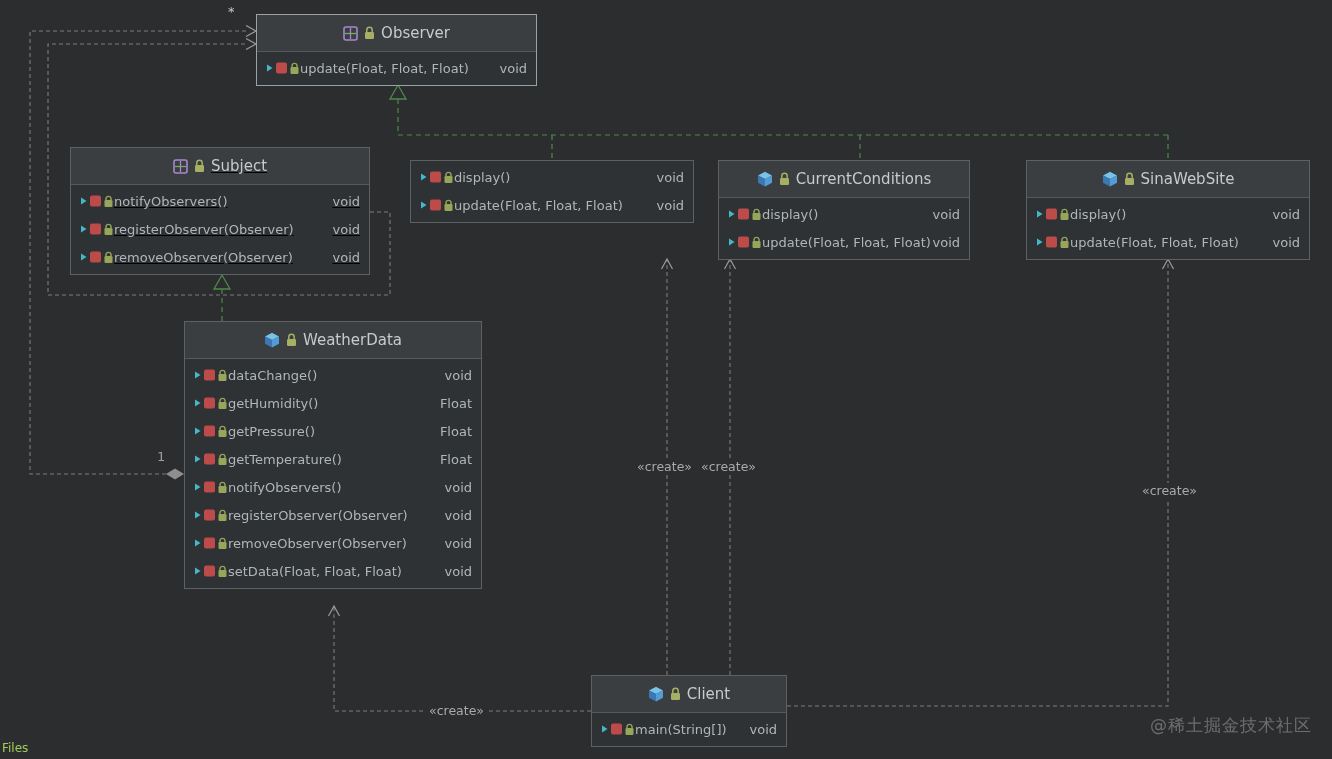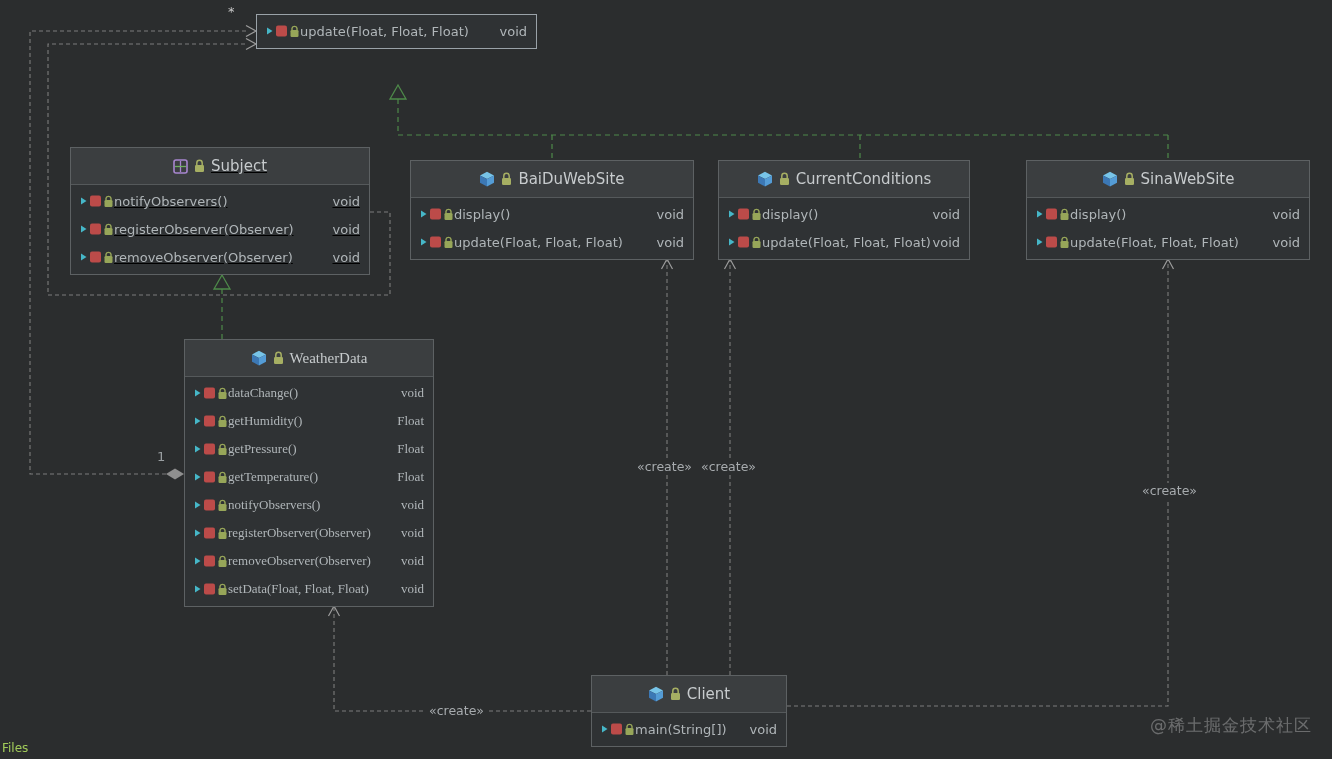--- a/index.html
+++ b/index.html
@@ -65,51 +65,67 @@
   </svg>
 
   <div class="edge-label mult" style="left:228px;top:4px">*</div>
   <div class="edge-label mult masked" style="left:154px;top:449px;color:#9a9fa2">1</div>
   <div class="edge-label masked" style="left:634px;top:459px">«create»</div>
   <div class="edge-label masked" style="left:698px;top:459px">«create»</div>
   <div class="edge-label masked" style="left:1139px;top:483px">«create»</div>
   <div class="edge-label masked" style="left:426px;top:703px">«create»</div>
 
   <div class="uml-class selected" style="left:256px;top:14px;width:281px;">
-    <div class="uml-body">
-      <div class="uml-row">
-        <span class="icon">
-            <svg width="34" height="14" viewBox="0 0 34 14">
-              <path d="M1 3.5 L6.5 7 L1 10.5 Z" fill="#46B7C8"></path>
-              <rect x="10" y="1.5" width="11" height="11" rx="2" fill="#BC4B49"></rect>
-              <rect x="24.5" y="6" width="8" height="7" rx="1.2" fill="#97A659"></rect>
-              <path d="M26 6 V4.3 a2.6 2.6 0 0 1 5 0 V6" fill="none" stroke="#97A659" stroke-width="1.4"></path>
-            </svg>
-          </span>
-        <span class="sig">update(Float, Float, Float)</span>
-        <span class="ret">void</span>
-      </div>
-    </div>
-  </div>
-
-  <div class="uml-class" style="left:70px;top:147px;width:300px;text-decoration:underline;">
     <div class="uml-header">
       <span class="icon">
         <svg width="15" height="15" viewBox="0 0 15 15">
             <rect x="1" y="1" width="13" height="13" rx="2" fill="none" stroke="#A886CF" stroke-width="1.6"></rect>
             <line x1="7.5" y1="2" x2="7.5" y2="13" stroke="#A886CF" stroke-width="1.3"></line>
             <line x1="2" y1="7.5" x2="13" y2="7.5" stroke="#6FAF5F" stroke-width="1.3"></line>
           </svg>
       </span>
       <span class="icon">
         <svg width="11" height="14" viewBox="0 0 11 14">
             <rect x="1" y="6" width="9" height="7" rx="1.2" fill="#A6AF63"></rect>
             <path d="M2.8 6 V4 a2.7 2.7 0 0 1 5.4 0 V6" fill="none" stroke="#A6AF63" stroke-width="1.5"></path>
           </svg>
       </span>
+      <span class="uml-title">Observer</span>
+    </div>
+    <div class="uml-body">
+      <div class="uml-row">
+        <span class="icon">
+            <svg width="34" height="14" viewBox="0 0 34 14">
+              <path d="M1 3.5 L6.5 7 L1 10.5 Z" fill="#46B7C8"></path>
+              <rect x="10" y="1.5" width="11" height="11" rx="2" fill="#BC4B49"></rect>
+              <rect x="24.5" y="6" width="8" height="7" rx="1.2" fill="#97A659"></rect>
+              <path d="M26 6 V4.3 a2.6 2.6 0 0 1 5 0 V6" fill="none" stroke="#97A659" stroke-width="1.4"></path>
+            </svg>
+          </span>
+        <span class="sig">update(Float, Float, Float)</span>
+        <span class="ret">void</span>
+      </div>
+    </div>
+  </div>
+
+  <div class="uml-class" style="left:70px;top:147px;width:300px;text-decoration:underline;">
+    <div class="uml-header">
+      <span class="icon">
+        <svg width="15" height="15" viewBox="0 0 15 15">
+            <rect x="1" y="1" width="13" height="13" rx="2" fill="none" stroke="#A886CF" stroke-width="1.6"></rect>
+            <line x1="7.5" y1="2" x2="7.5" y2="13" stroke="#A886CF" stroke-width="1.3"></line>
+            <line x1="2" y1="7.5" x2="13" y2="7.5" stroke="#6FAF5F" stroke-width="1.3"></line>
+          </svg>
+      </span>
+      <span class="icon">
+        <svg width="11" height="14" viewBox="0 0 11 14">
+            <rect x="1" y="6" width="9" height="7" rx="1.2" fill="#A6AF63"></rect>
+            <path d="M2.8 6 V4 a2.7 2.7 0 0 1 5.4 0 V6" fill="none" stroke="#A6AF63" stroke-width="1.5"></path>
+          </svg>
+      </span>
       <span class="uml-title">Subject</span>
     </div>
     <div class="uml-body">
       <div class="uml-row">
         <span class="icon">
             <svg width="34" height="14" viewBox="0 0 34 14">
               <path d="M1 3.5 L6.5 7 L1 10.5 Z" fill="#46B7C8"></path>
               <rect x="10" y="1.5" width="11" height="11" rx="2" fill="#BC4B49"></rect>
               <rect x="24.5" y="6" width="8" height="7" rx="1.2" fill="#97A659"></rect>
               <path d="M26 6 V4.3 a2.6 2.6 0 0 1 5 0 V6" fill="none" stroke="#97A659" stroke-width="1.4"></path>
@@ -139,35 +155,64 @@
               <path d="M26 6 V4.3 a2.6 2.6 0 0 1 5 0 V6" fill="none" stroke="#97A659" stroke-width="1.4"></path>
             </svg>
           </span>
         <span class="sig">removeObserver(Observer)</span>
         <span class="ret">void</span>
       </div>
     </div>
   </div>
 
   <div class="uml-class" style="left:410px;top:160px;width:284px;">
+    <div class="uml-body">
+      <div class="uml-row">
+        <span class="icon">
+            <svg width="34" height="14" viewBox="0 0 34 14">
+              <path d="M1 3.5 L6.5 7 L1 10.5 Z" fill="#46B7C8"></path>
+              <rect x="10" y="1.5" width="11" height="11" rx="2" fill="#BC4B49"></rect>
+              <rect x="24.5" y="6" width="8" height="7" rx="1.2" fill="#97A659"></rect>
+              <path d="M26 6 V4.3 a2.6 2.6 0 0 1 5 0 V6" fill="none" stroke="#97A659" stroke-width="1.4"></path>
+            </svg>
+          </span>
+        <span class="sig">display()</span>
+        <span class="ret">void</span>
+      </div>
+      <div class="uml-row">
+        <span class="icon">
+            <svg width="34" height="14" viewBox="0 0 34 14">
+              <path d="M1 3.5 L6.5 7 L1 10.5 Z" fill="#46B7C8"></path>
+              <rect x="10" y="1.5" width="11" height="11" rx="2" fill="#BC4B49"></rect>
+              <rect x="24.5" y="6" width="8" height="7" rx="1.2" fill="#97A659"></rect>
+              <path d="M26 6 V4.3 a2.6 2.6 0 0 1 5 0 V6" fill="none" stroke="#97A659" stroke-width="1.4"></path>
+            </svg>
+          </span>
+        <span class="sig">update(Float, Float, Float)</span>
+        <span class="ret">void</span>
+      </div>
+    </div>
+  </div>
+
+  <div class="uml-class" style="left:718px;top:160px;width:252px;">
     <div class="uml-header">
       <span class="icon">
         <svg width="16" height="16" viewBox="0 0 16 16">
             <polygon points="8,0.8 15,4.4 8,8 1,4.4" fill="#77C4E8"></polygon>
             <polygon points="1,4.4 8,8 8,15.4 1,11.8" fill="#3C78B5"></polygon>
             <polygon points="15,4.4 8,8 8,15.4 15,11.8" fill="#549CD6"></polygon>
           </svg>
       </span>
       <span class="icon">
         <svg width="11" height="14" viewBox="0 0 11 14">
             <rect x="1" y="6" width="9" height="7" rx="1.2" fill="#A6AF63"></rect>
             <path d="M2.8 6 V4 a2.7 2.7 0 0 1 5.4 0 V6" fill="none" stroke="#A6AF63" stroke-width="1.5"></path>
           </svg>
       </span>
-      <span class="uml-title">BaiDuWebSite</span>
+      <span class="uml-title">CurrentConditions</span>
     </div>
     <div class="uml-body">
       <div class="uml-row">
         <span class="icon">
             <svg width="34" height="14" viewBox="0 0 34 14">
               <path d="M1 3.5 L6.5 7 L1 10.5 Z" fill="#46B7C8"></path>
               <rect x="10" y="1.5" width="11" height="11" rx="2" fill="#BC4B49"></rect>
               <rect x="24.5" y="6" width="8" height="7" rx="1.2" fill="#97A659"></rect>
               <path d="M26 6 V4.3 a2.6 2.6 0 0 1 5 0 V6" fill="none" stroke="#97A659" stroke-width="1.4"></path>
             </svg>
@@ -183,36 +228,36 @@
               <rect x="24.5" y="6" width="8" height="7" rx="1.2" fill="#97A659"></rect>
               <path d="M26 6 V4.3 a2.6 2.6 0 0 1 5 0 V6" fill="none" stroke="#97A659" stroke-width="1.4"></path>
             </svg>
           </span>
         <span class="sig">update(Float, Float, Float)</span>
         <span class="ret">void</span>
       </div>
     </div>
   </div>
 
-  <div class="uml-class" style="left:718px;top:160px;width:252px;">
+  <div class="uml-class" style="left:1026px;top:160px;width:284px;">
     <div class="uml-header">
       <span class="icon">
         <svg width="16" height="16" viewBox="0 0 16 16">
             <polygon points="8,0.8 15,4.4 8,8 1,4.4" fill="#77C4E8"></polygon>
             <polygon points="1,4.4 8,8 8,15.4 1,11.8" fill="#3C78B5"></polygon>
             <polygon points="15,4.4 8,8 8,15.4 15,11.8" fill="#549CD6"></polygon>
           </svg>
       </span>
       <span class="icon">
         <svg width="11" height="14" viewBox="0 0 11 14">
             <rect x="1" y="6" width="9" height="7" rx="1.2" fill="#A6AF63"></rect>
             <path d="M2.8 6 V4 a2.7 2.7 0 0 1 5.4 0 V6" fill="none" stroke="#A6AF63" stroke-width="1.5"></path>
           </svg>
       </span>
-      <span class="uml-title">CurrentConditions</span>
+      <span class="uml-title">SinaWebSite</span>
     </div>
     <div class="uml-body">
       <div class="uml-row">
         <span class="icon">
             <svg width="34" height="14" viewBox="0 0 34 14">
               <path d="M1 3.5 L6.5 7 L1 10.5 Z" fill="#46B7C8"></path>
               <rect x="10" y="1.5" width="11" height="11" rx="2" fill="#BC4B49"></rect>
               <rect x="24.5" y="6" width="8" height="7" rx="1.2" fill="#97A659"></rect>
               <path d="M26 6 V4.3 a2.6 2.6 0 0 1 5 0 V6" fill="none" stroke="#97A659" stroke-width="1.4"></path>
             </svg>
@@ -228,197 +273,152 @@
               <rect x="24.5" y="6" width="8" height="7" rx="1.2" fill="#97A659"></rect>
               <path d="M26 6 V4.3 a2.6 2.6 0 0 1 5 0 V6" fill="none" stroke="#97A659" stroke-width="1.4"></path>
             </svg>
           </span>
         <span class="sig">update(Float, Float, Float)</span>
         <span class="ret">void</span>
       </div>
     </div>
   </div>
 
-  <div class="uml-class" style="left:1026px;top:160px;width:284px;">
+  <div class="uml-class" style="left:184px;top:321px;width:298px;">
     <div class="uml-header">
       <span class="icon">
         <svg width="16" height="16" viewBox="0 0 16 16">
             <polygon points="8,0.8 15,4.4 8,8 1,4.4" fill="#77C4E8"></polygon>
             <polygon points="1,4.4 8,8 8,15.4 1,11.8" fill="#3C78B5"></polygon>
             <polygon points="15,4.4 8,8 8,15.4 15,11.8" fill="#549CD6"></polygon>
           </svg>
       </span>
       <span class="icon">
         <svg width="11" height="14" viewBox="0 0 11 14">
             <rect x="1" y="6" width="9" height="7" rx="1.2" fill="#A6AF63"></rect>
             <path d="M2.8 6 V4 a2.7 2.7 0 0 1 5.4 0 V6" fill="none" stroke="#A6AF63" stroke-width="1.5"></path>
           </svg>
       </span>
-      <span class="uml-title">SinaWebSite</span>
-    </div>
-    <div class="uml-body">
-      <div class="uml-row">
-        <span class="icon">
-            <svg width="34" height="14" viewBox="0 0 34 14">
-              <path d="M1 3.5 L6.5 7 L1 10.5 Z" fill="#46B7C8"></path>
-              <rect x="10" y="1.5" width="11" height="11" rx="2" fill="#BC4B49"></rect>
-              <rect x="24.5" y="6" width="8" height="7" rx="1.2" fill="#97A659"></rect>
-              <path d="M26 6 V4.3 a2.6 2.6 0 0 1 5 0 V6" fill="none" stroke="#97A659" stroke-width="1.4"></path>
-            </svg>
-          </span>
-        <span class="sig">display()</span>
-        <span class="ret">void</span>
-      </div>
-      <div class="uml-row">
-        <span class="icon">
-            <svg width="34" height="14" viewBox="0 0 34 14">
-              <path d="M1 3.5 L6.5 7 L1 10.5 Z" fill="#46B7C8"></path>
-              <rect x="10" y="1.5" width="11" height="11" rx="2" fill="#BC4B49"></rect>
-              <rect x="24.5" y="6" width="8" height="7" rx="1.2" fill="#97A659"></rect>
-              <path d="M26 6 V4.3 a2.6 2.6 0 0 1 5 0 V6" fill="none" stroke="#97A659" stroke-width="1.4"></path>
-            </svg>
-          </span>
-        <span class="sig">update(Float, Float, Float)</span>
-        <span class="ret">void</span>
-      </div>
-    </div>
-  </div>
-
-  <div class="uml-class" style="left:184px;top:339px;width:250px;font-family:Liberation Serif, serif;">
+      <span class="uml-title">WeatherData</span>
+    </div>
+    <div class="uml-body">
+      <div class="uml-row">
+        <span class="icon">
+            <svg width="34" height="14" viewBox="0 0 34 14">
+              <path d="M1 3.5 L6.5 7 L1 10.5 Z" fill="#46B7C8"></path>
+              <rect x="10" y="1.5" width="11" height="11" rx="2" fill="#BC4B49"></rect>
+              <rect x="24.5" y="6" width="8" height="7" rx="1.2" fill="#97A659"></rect>
+              <path d="M26 6 V4.3 a2.6 2.6 0 0 1 5 0 V6" fill="none" stroke="#97A659" stroke-width="1.4"></path>
+            </svg>
+          </span>
+        <span class="sig">dataChange()</span>
+        <span class="ret">void</span>
+      </div>
+      <div class="uml-row">
+        <span class="icon">
+            <svg width="34" height="14" viewBox="0 0 34 14">
+              <path d="M1 3.5 L6.5 7 L1 10.5 Z" fill="#46B7C8"></path>
+              <rect x="10" y="1.5" width="11" height="11" rx="2" fill="#BC4B49"></rect>
+              <rect x="24.5" y="6" width="8" height="7" rx="1.2" fill="#97A659"></rect>
+              <path d="M26 6 V4.3 a2.6 2.6 0 0 1 5 0 V6" fill="none" stroke="#97A659" stroke-width="1.4"></path>
+            </svg>
+          </span>
+        <span class="sig">getHumidity()</span>
+        <span class="ret">Float</span>
+      </div>
+      <div class="uml-row">
+        <span class="icon">
+            <svg width="34" height="14" viewBox="0 0 34 14">
+              <path d="M1 3.5 L6.5 7 L1 10.5 Z" fill="#46B7C8"></path>
+              <rect x="10" y="1.5" width="11" height="11" rx="2" fill="#BC4B49"></rect>
+              <rect x="24.5" y="6" width="8" height="7" rx="1.2" fill="#97A659"></rect>
+              <path d="M26 6 V4.3 a2.6 2.6 0 0 1 5 0 V6" fill="none" stroke="#97A659" stroke-width="1.4"></path>
+            </svg>
+          </span>
+        <span class="sig">getPressure()</span>
+        <span class="ret">Float</span>
+      </div>
+      <div class="uml-row">
+        <span class="icon">
+            <svg width="34" height="14" viewBox="0 0 34 14">
+              <path d="M1 3.5 L6.5 7 L1 10.5 Z" fill="#46B7C8"></path>
+              <rect x="10" y="1.5" width="11" height="11" rx="2" fill="#BC4B49"></rect>
+              <rect x="24.5" y="6" width="8" height="7" rx="1.2" fill="#97A659"></rect>
+              <path d="M26 6 V4.3 a2.6 2.6 0 0 1 5 0 V6" fill="none" stroke="#97A659" stroke-width="1.4"></path>
+            </svg>
+          </span>
+        <span class="sig">getTemperature()</span>
+        <span class="ret">Float</span>
+      </div>
+      <div class="uml-row">
+        <span class="icon">
+            <svg width="34" height="14" viewBox="0 0 34 14">
+              <path d="M1 3.5 L6.5 7 L1 10.5 Z" fill="#46B7C8"></path>
+              <rect x="10" y="1.5" width="11" height="11" rx="2" fill="#BC4B49"></rect>
+              <rect x="24.5" y="6" width="8" height="7" rx="1.2" fill="#97A659"></rect>
+              <path d="M26 6 V4.3 a2.6 2.6 0 0 1 5 0 V6" fill="none" stroke="#97A659" stroke-width="1.4"></path>
+            </svg>
+          </span>
+        <span class="sig">notifyObservers()</span>
+        <span class="ret">void</span>
+      </div>
+      <div class="uml-row">
+        <span class="icon">
+            <svg width="34" height="14" viewBox="0 0 34 14">
+              <path d="M1 3.5 L6.5 7 L1 10.5 Z" fill="#46B7C8"></path>
+              <rect x="10" y="1.5" width="11" height="11" rx="2" fill="#BC4B49"></rect>
+              <rect x="24.5" y="6" width="8" height="7" rx="1.2" fill="#97A659"></rect>
+              <path d="M26 6 V4.3 a2.6 2.6 0 0 1 5 0 V6" fill="none" stroke="#97A659" stroke-width="1.4"></path>
+            </svg>
+          </span>
+        <span class="sig">registerObserver(Observer)</span>
+        <span class="ret">void</span>
+      </div>
+      <div class="uml-row">
+        <span class="icon">
+            <svg width="34" height="14" viewBox="0 0 34 14">
+              <path d="M1 3.5 L6.5 7 L1 10.5 Z" fill="#46B7C8"></path>
+              <rect x="10" y="1.5" width="11" height="11" rx="2" fill="#BC4B49"></rect>
+              <rect x="24.5" y="6" width="8" height="7" rx="1.2" fill="#97A659"></rect>
+              <path d="M26 6 V4.3 a2.6 2.6 0 0 1 5 0 V6" fill="none" stroke="#97A659" stroke-width="1.4"></path>
+            </svg>
+          </span>
+        <span class="sig">removeObserver(Observer)</span>
+        <span class="ret">void</span>
+      </div>
+      <div class="uml-row">
+        <span class="icon">
+            <svg width="34" height="14" viewBox="0 0 34 14">
+              <path d="M1 3.5 L6.5 7 L1 10.5 Z" fill="#46B7C8"></path>
+              <rect x="10" y="1.5" width="11" height="11" rx="2" fill="#BC4B49"></rect>
+              <rect x="24.5" y="6" width="8" height="7" rx="1.2" fill="#97A659"></rect>
+              <path d="M26 6 V4.3 a2.6 2.6 0 0 1 5 0 V6" fill="none" stroke="#97A659" stroke-width="1.4"></path>
+            </svg>
+          </span>
+        <span class="sig">setData(Float, Float, Float)</span>
+        <span class="ret">void</span>
+      </div>
+    </div>
+  </div>
+
+  <div class="uml-class" style="left:591px;top:675px;width:196px;">
     <div class="uml-header">
       <span class="icon">
         <svg width="16" height="16" viewBox="0 0 16 16">
             <polygon points="8,0.8 15,4.4 8,8 1,4.4" fill="#77C4E8"></polygon>
             <polygon points="1,4.4 8,8 8,15.4 1,11.8" fill="#3C78B5"></polygon>
             <polygon points="15,4.4 8,8 8,15.4 15,11.8" fill="#549CD6"></polygon>
           </svg>
       </span>
       <span class="icon">
         <svg width="11" height="14" viewBox="0 0 11 14">
             <rect x="1" y="6" width="9" height="7" rx="1.2" fill="#A6AF63"></rect>
             <path d="M2.8 6 V4 a2.7 2.7 0 0 1 5.4 0 V6" fill="none" stroke="#A6AF63" stroke-width="1.5"></path>
           </svg>
       </span>
-      <span class="uml-title">WeatherData</span>
-    </div>
-    <div class="uml-body">
-      <div class="uml-row">
-        <span class="icon">
-            <svg width="34" height="14" viewBox="0 0 34 14">
-              <path d="M1 3.5 L6.5 7 L1 10.5 Z" fill="#46B7C8"></path>
-              <rect x="10" y="1.5" width="11" height="11" rx="2" fill="#BC4B49"></rect>
-              <rect x="24.5" y="6" width="8" height="7" rx="1.2" fill="#97A659"></rect>
-              <path d="M26 6 V4.3 a2.6 2.6 0 0 1 5 0 V6" fill="none" stroke="#97A659" stroke-width="1.4"></path>
-            </svg>
-          </span>
-        <span class="sig">dataChange()</span>
-        <span class="ret">void</span>
-      </div>
-      <div class="uml-row">
-        <span class="icon">
-            <svg width="34" height="14" viewBox="0 0 34 14">
-              <path d="M1 3.5 L6.5 7 L1 10.5 Z" fill="#46B7C8"></path>
-              <rect x="10" y="1.5" width="11" height="11" rx="2" fill="#BC4B49"></rect>
-              <rect x="24.5" y="6" width="8" height="7" rx="1.2" fill="#97A659"></rect>
-              <path d="M26 6 V4.3 a2.6 2.6 0 0 1 5 0 V6" fill="none" stroke="#97A659" stroke-width="1.4"></path>
-            </svg>
-          </span>
-        <span class="sig">getHumidity()</span>
-        <span class="ret">Float</span>
-      </div>
-      <div class="uml-row">
-        <span class="icon">
-            <svg width="34" height="14" viewBox="0 0 34 14">
-              <path d="M1 3.5 L6.5 7 L1 10.5 Z" fill="#46B7C8"></path>
-              <rect x="10" y="1.5" width="11" height="11" rx="2" fill="#BC4B49"></rect>
-              <rect x="24.5" y="6" width="8" height="7" rx="1.2" fill="#97A659"></rect>
-              <path d="M26 6 V4.3 a2.6 2.6 0 0 1 5 0 V6" fill="none" stroke="#97A659" stroke-width="1.4"></path>
-            </svg>
-          </span>
-        <span class="sig">getPressure()</span>
-        <span class="ret">Float</span>
-      </div>
-      <div class="uml-row">
-        <span class="icon">
-            <svg width="34" height="14" viewBox="0 0 34 14">
-              <path d="M1 3.5 L6.5 7 L1 10.5 Z" fill="#46B7C8"></path>
-              <rect x="10" y="1.5" width="11" height="11" rx="2" fill="#BC4B49"></rect>
-              <rect x="24.5" y="6" width="8" height="7" rx="1.2" fill="#97A659"></rect>
-              <path d="M26 6 V4.3 a2.6 2.6 0 0 1 5 0 V6" fill="none" stroke="#97A659" stroke-width="1.4"></path>
-            </svg>
-          </span>
-        <span class="sig">getTemperature()</span>
-        <span class="ret">Float</span>
-      </div>
-      <div class="uml-row">
-        <span class="icon">
-            <svg width="34" height="14" viewBox="0 0 34 14">
-              <path d="M1 3.5 L6.5 7 L1 10.5 Z" fill="#46B7C8"></path>
-              <rect x="10" y="1.5" width="11" height="11" rx="2" fill="#BC4B49"></rect>
-              <rect x="24.5" y="6" width="8" height="7" rx="1.2" fill="#97A659"></rect>
-              <path d="M26 6 V4.3 a2.6 2.6 0 0 1 5 0 V6" fill="none" stroke="#97A659" stroke-width="1.4"></path>
-            </svg>
-          </span>
-        <span class="sig">notifyObservers()</span>
-        <span class="ret">void</span>
-      </div>
-      <div class="uml-row">
-        <span class="icon">
-            <svg width="34" height="14" viewBox="0 0 34 14">
-              <path d="M1 3.5 L6.5 7 L1 10.5 Z" fill="#46B7C8"></path>
-              <rect x="10" y="1.5" width="11" height="11" rx="2" fill="#BC4B49"></rect>
-              <rect x="24.5" y="6" width="8" height="7" rx="1.2" fill="#97A659"></rect>
-              <path d="M26 6 V4.3 a2.6 2.6 0 0 1 5 0 V6" fill="none" stroke="#97A659" stroke-width="1.4"></path>
-            </svg>
-          </span>
-        <span class="sig">registerObserver(Observer)</span>
-        <span class="ret">void</span>
-      </div>
-      <div class="uml-row">
-        <span class="icon">
-            <svg width="34" height="14" viewBox="0 0 34 14">
-              <path d="M1 3.5 L6.5 7 L1 10.5 Z" fill="#46B7C8"></path>
-              <rect x="10" y="1.5" width="11" height="11" rx="2" fill="#BC4B49"></rect>
-              <rect x="24.5" y="6" width="8" height="7" rx="1.2" fill="#97A659"></rect>
-              <path d="M26 6 V4.3 a2.6 2.6 0 0 1 5 0 V6" fill="none" stroke="#97A659" stroke-width="1.4"></path>
-            </svg>
-          </span>
-        <span class="sig">removeObserver(Observer)</span>
-        <span class="ret">void</span>
-      </div>
-      <div class="uml-row">
-        <span class="icon">
-            <svg width="34" height="14" viewBox="0 0 34 14">
-              <path d="M1 3.5 L6.5 7 L1 10.5 Z" fill="#46B7C8"></path>
-              <rect x="10" y="1.5" width="11" height="11" rx="2" fill="#BC4B49"></rect>
-              <rect x="24.5" y="6" width="8" height="7" rx="1.2" fill="#97A659"></rect>
-              <path d="M26 6 V4.3 a2.6 2.6 0 0 1 5 0 V6" fill="none" stroke="#97A659" stroke-width="1.4"></path>
-            </svg>
-          </span>
-        <span class="sig">setData(Float, Float, Float)</span>
-        <span class="ret">void</span>
-      </div>
-    </div>
-  </div>
-
-  <div class="uml-class" style="left:591px;top:675px;width:196px;">
-    <div class="uml-header">
-      <span class="icon">
-        <svg width="16" height="16" viewBox="0 0 16 16">
-            <polygon points="8,0.8 15,4.4 8,8 1,4.4" fill="#77C4E8"></polygon>
-            <polygon points="1,4.4 8,8 8,15.4 1,11.8" fill="#3C78B5"></polygon>
-            <polygon points="15,4.4 8,8 8,15.4 15,11.8" fill="#549CD6"></polygon>
-          </svg>
-      </span>
-      <span class="icon">
-        <svg width="11" height="14" viewBox="0 0 11 14">
-            <rect x="1" y="6" width="9" height="7" rx="1.2" fill="#A6AF63"></rect>
-            <path d="M2.8 6 V4 a2.7 2.7 0 0 1 5.4 0 V6" fill="none" stroke="#A6AF63" stroke-width="1.5"></path>
-          </svg>
-      </span>
       <span class="uml-title">Client</span>
     </div>
     <div class="uml-body">
       <div class="uml-row">
         <span class="icon">
             <svg width="34" height="14" viewBox="0 0 34 14">
               <path d="M1 3.5 L6.5 7 L1 10.5 Z" fill="#46B7C8"></path>
               <rect x="10" y="1.5" width="11" height="11" rx="2" fill="#BC4B49"></rect>
               <rect x="24.5" y="6" width="8" height="7" rx="1.2" fill="#97A659"></rect>
               <path d="M26 6 V4.3 a2.6 2.6 0 0 1 5 0 V6" fill="none" stroke="#97A659" stroke-width="1.4"></path>

